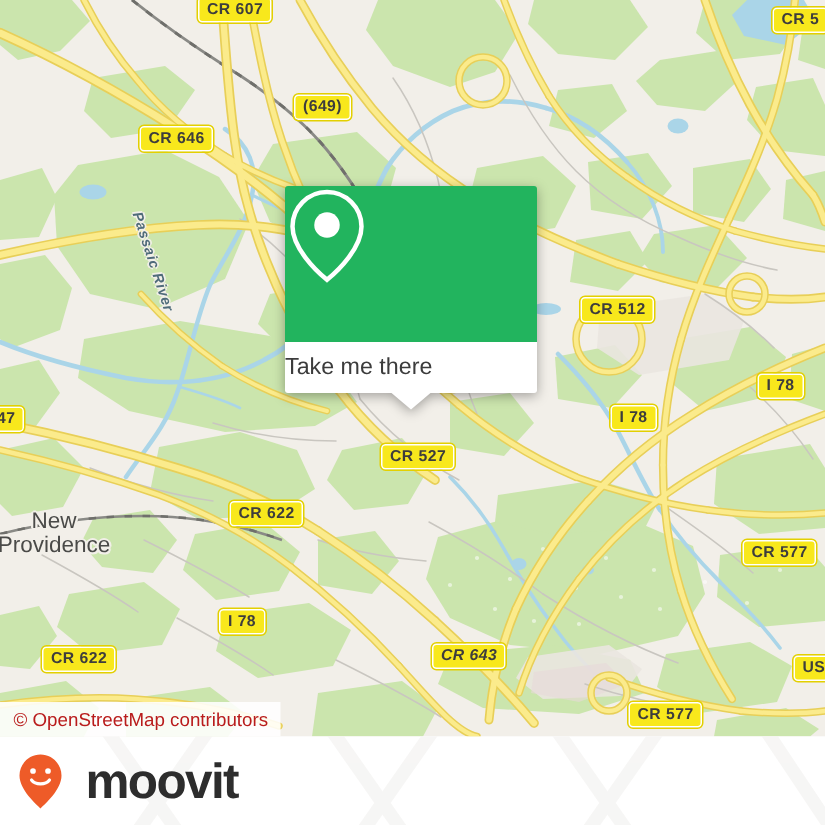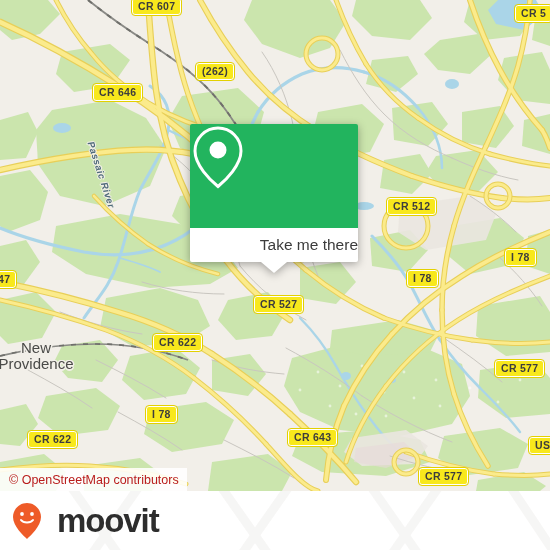--- a/index.html
+++ b/index.html
@@ -59,21 +59,21 @@
   .card{
     position:absolute;left:190px;top:124px;width:168px;
     filter:drop-shadow(0 2px 4px rgba(0,0,0,.33));
   }
   .card-head{
     height:104px;background:#22b45e;border-radius:2px 2px 0 0;
     display:flex;align-items:center;justify-content:center;
   }
   .card-foot{
     height:34px;background:#ffffff;border-radius:0 0 2px 2px;
-    display:flex;align-items:center;justify-content:flex-end;
+    display:flex;align-items:center;justify-content:flex-start;
     position:relative;
   }
   .card-foot-label{
     color:#3c3c3c;font-size:15.5px;line-height:16px;
   }
   .card-tail{
     position:absolute;left:50%;top:100%;transform:translateX(-50%);
     width:0;height:0;
     border-left:13px solid transparent;
     border-right:13px solid transparent;
@@ -367,33 +367,33 @@
       </g>
     </svg>
 
     <div class="place" style="left:-12px;top:340px;width:96px;">New
 Providence</div>
 
     <div class="river-label" style="left:96px;top:140px;transform:rotate(72deg);">Passaic River</div>
 
     <div class="shield" style="left:132px;top:-2px;">CR 607</div>
     <div class="shield" style="left:515px;top:5px;">CR 5</div>
-    <div class="shield" style="left:196px;top:63px;">(262)</div>
+    <div class="shield" style="left:196px;top:63px;">(649)</div>
     <div class="shield" style="left:93px;top:84px;">CR 646</div>
     <div class="shield" style="left:281px;top:101px;margin-top:44px;">NJ 124</div>
     <div class="shield" style="left:387px;top:198px;">CR 512</div>
     <div class="shield" style="left:505px;top:249px;">I 78</div>
     <div class="shield" style="left:-8px;top:271px;">47</div>
     <div class="shield" style="left:407px;top:270px;">I 78</div>
     <div class="shield" style="left:254px;top:296px;text-align:center;">CR 527</div>
     <div class="shield" style="left:153px;top:334px;">CR 622</div>
     <div class="shield" style="left:495px;top:360px;">CR 577</div>
     <div class="shield" style="left:146px;top:406px;">I 78</div>
     <div class="shield" style="left:28px;top:431px;">CR 622</div>
-    <div class="shield" style="left:288px;top:429px;">CR 643</div>
+    <div class="shield" style="left:288px;top:429px;font-style:italic;">CR 643</div>
     <div class="shield" style="left:529px;top:437px;">US</div>
     <div class="shield" style="left:419px;top:468px;">CR 577</div>
 
     <div class="card">
       <div class="card-head">
         <svg width="56" height="66" viewBox="0 0 56 66">
           <path d="M28 4 C15.3 4 5 14.3 5 27 C5 41 20 56 28 62.5 C36 56 51 41 51 27 C51 14.3 40.7 4 28 4 Z" fill="none" stroke="#ffffff" stroke-width="3"></path>
           <circle cx="28" cy="26" r="8.5" fill="#ffffff"></circle>
         </svg>
       </div>

